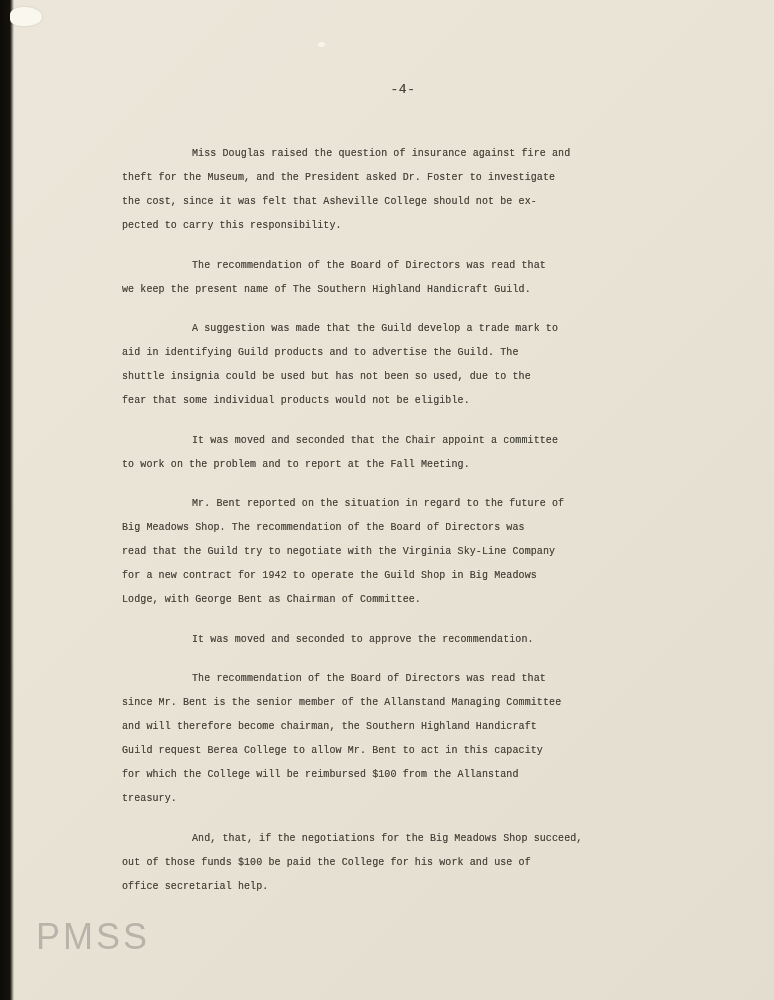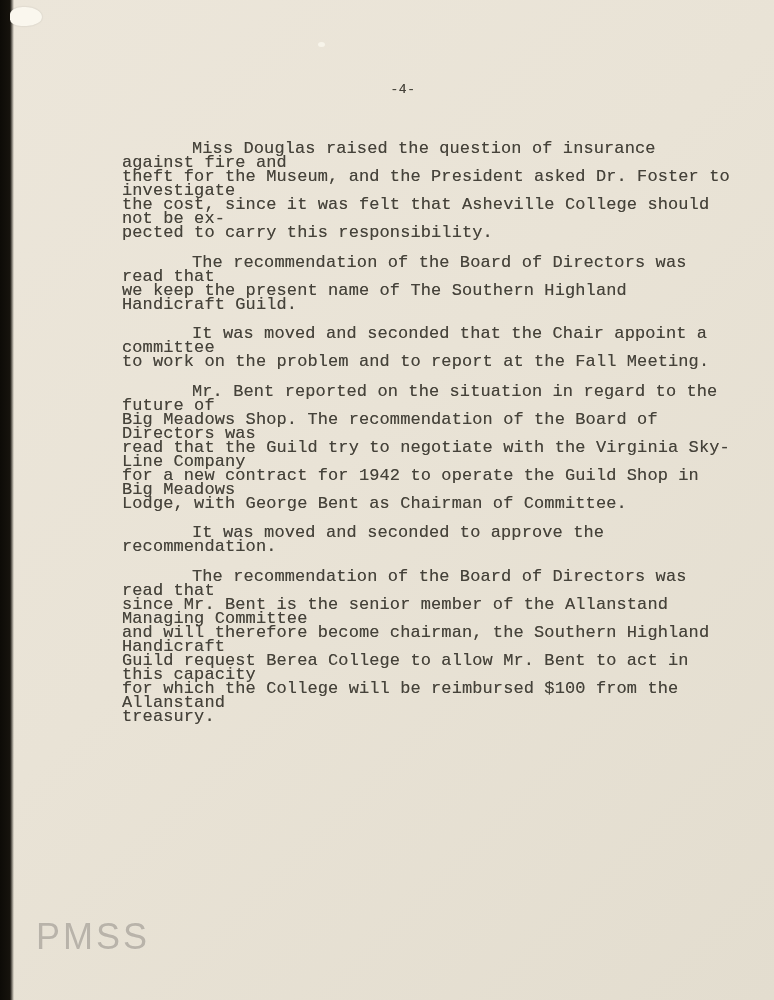--- a/index.html
+++ b/index.html
@@ -46,22 +46,22 @@
     width: 562px;
     text-align: center;
     font-size: 13px;
     line-height: 16px;
     margin: 0 0 44px 0;
     letter-spacing: 0.5px;
     text-shadow: 0 0 0.6px rgba(62,58,48,0.55);
   }
   .para {
     margin: 0 0 15.5px 0;
-    font-size: 17px;
-    line-height: 14px;
+    font-size: 10px;
+    line-height: 24px;
     text-indent: 70px;
     white-space: pre-line;
     letter-spacing: 0.1px;
     text-shadow: 0 0 0.6px rgba(62,58,48,0.55);
   }
   .watermark {
     position: absolute;
     left: 36px;
     top: 916px;
     font-family: "Liberation Sans", sans-serif;
@@ -83,30 +83,37 @@
 
   <div class="content">
     <div class="page-number">-4-</div>
 
     <p class="para">Miss Douglas raised the question of insurance against fire and
 theft for the Museum, and the President asked Dr. Foster to investigate
 the cost, since it was felt that Asheville College should not be ex-
 pected to carry this responsibility.</p>
     <p class="para">The recommendation of the Board of Directors was read that
 we keep the present name of The Southern Highland Handicraft Guild.</p>
+    <p class="para">A suggestion was made that the Guild develop a trade mark to
+aid in identifying Guild products and to advertise the Guild.  The
+shuttle insignia could be used but has not been so used, due to the
+fear that some individual products would not be eligible.</p>
     <p class="para">It was moved and seconded that the Chair appoint a committee
 to work on the problem and to report at the Fall Meeting.</p>
     <p class="para">Mr. Bent reported on the situation in regard to the future of
 Big Meadows Shop.  The recommendation of the Board of Directors was
 read that the Guild try to negotiate with the Virginia Sky-Line Company
 for a new contract for 1942 to operate the Guild Shop in Big Meadows
 Lodge, with George Bent as Chairman of Committee.</p>
     <p class="para">It was moved and seconded to approve the recommendation.</p>
     <p class="para">The recommendation of the Board of Directors was read that
 since Mr. Bent is the senior member of the Allanstand Managing Committee
 and will therefore become chairman, the Southern Highland Handicraft
 Guild request Berea College to allow Mr. Bent to act in this capacity
 for which the College will be reimbursed $100 from the Allanstand
 treasury.</p>
+    <p class="para">And, that, if the negotiations for the Big Meadows Shop succeed,
+out of those funds $100 be paid the College for his work and use of
+office secretarial help.</p>
   </div>
 
   <div class="watermark">PMSS</div>
 </div>
 
 </body></html>

